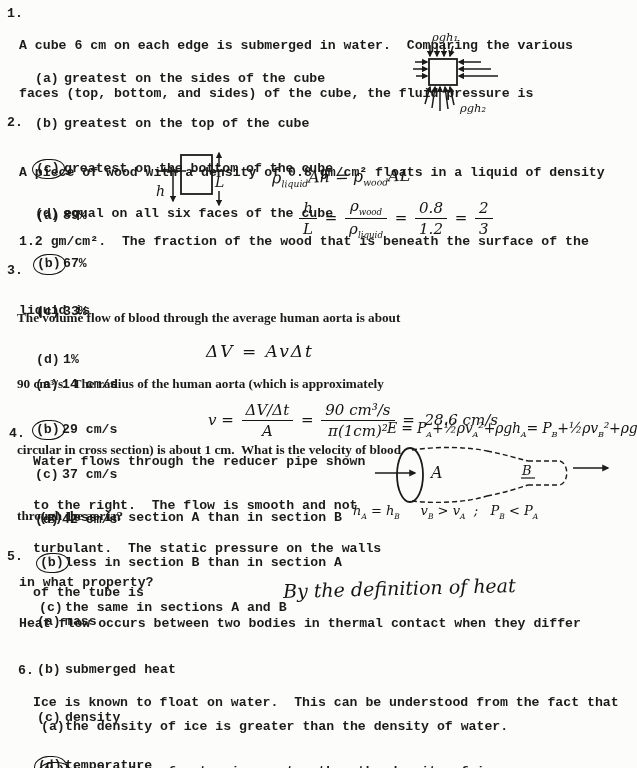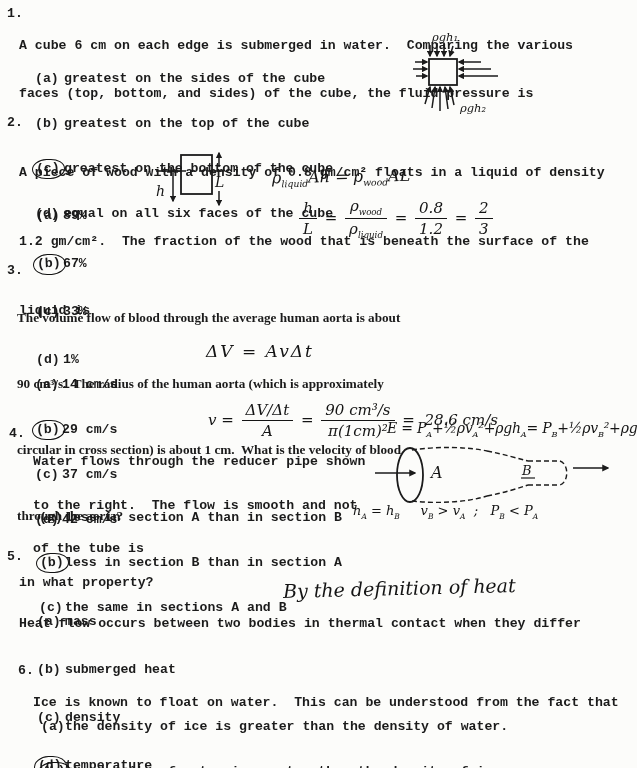--- a/index.html
+++ b/index.html
@@ -173,20 +173,21 @@
   </section>
 
   <div class="hw" style="left:206px;top:341px;font-size:17px;letter-spacing:2px;">ΔV = AvΔt</div>
   <div class="hw" style="left:208px;top:366px;font-size:15px;margin-top:35px;">v = <span class="frac"><span class="num">ΔV/Δt</span><span class="den">A</span></span> = <span class="frac"><span class="num">90 cm³/s</span><span class="den">π(1cm)²</span></span> =  28.6 cm/s</div>
 
   <section class="q" style="top:426px;">
     <span class="qnum typed" style="left:9px;">4.</span>
     <div class="qlines typed" style="left:33px;line-height:14.5px;">
       <div>Water flows through the reducer pipe shown</div>
       <div>to the right.  The flow is smooth and not</div>
+      <div>turbulant.  The static pressure on the walls</div>
       <div>of the tube is</div>
     </div>
     <div class="opts typed" style="left:39px;top:54px;line-height:15px;">
       <div class="orow">
         <span class="ocell" style="width:26px;"><span class="lt">(a)</span></span>
         <span>less in section A than in section B</span>
       </div>
       <div class="orow">
         <span class="ocell" style="width:26px;"><span class="lt circ">(b)</span></span>
         <span>less in section B than in section A</span>

